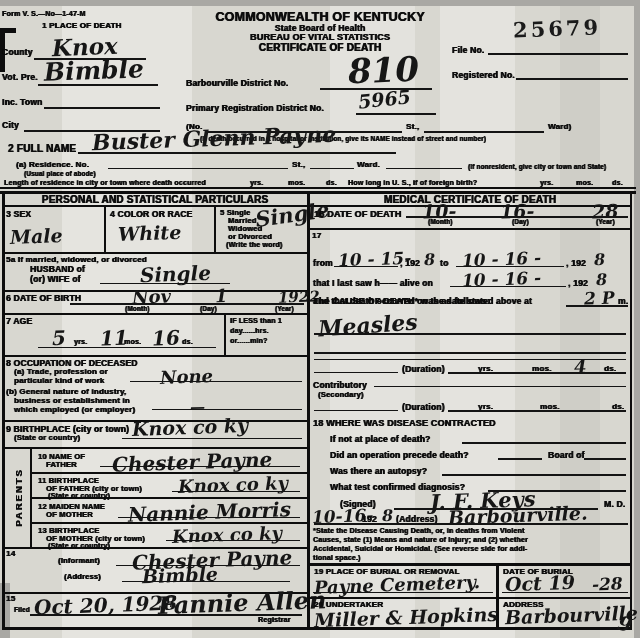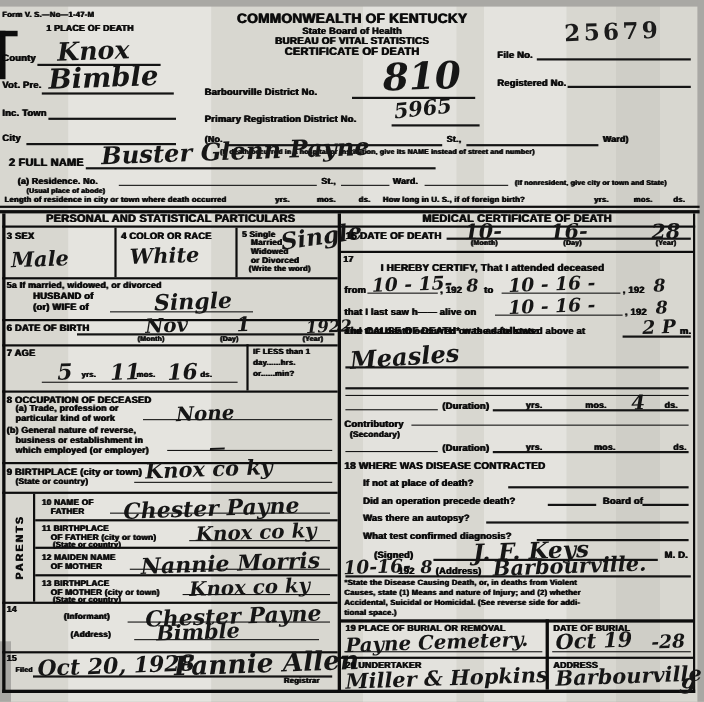--- a/index.html
+++ b/index.html
@@ -162,21 +162,21 @@
   <div class="lbl s7" style="left:230px;top:317px">IF LESS than 1</div>
   <div class="lbl s7" style="left:230px;top:327px">day......hrs.</div>
   <div class="lbl s7" style="left:230px;top:337px">or......min?</div>
 
   <div class="rule" style="left:2px;top:420px;width:305px;height:2px"></div>
   <div class="lbl s85" style="left:6px;top:358px">8 OCCUPATION OF DECEASED</div>
   <div class="lbl s8" style="left:14px;top:367px">(a) Trade, profession or</div>
   <div class="lbl s8" style="left:14px;top:376px">particular kind of work</div>
   <div class="hw" style="left:160px;top:366px;font-size:18px">None</div>
   <div class="ln" style="left:130px;top:381px;width:172px"></div>
-  <div class="lbl s8" style="left:6px;top:387px">(b) General nature of reverse,</div>
+  <div class="lbl s8" style="left:6px;top:387px">(b) General nature of industry,</div>
   <div class="lbl s8" style="left:14px;top:396px">business or establishment in</div>
   <div class="lbl s8" style="left:14px;top:405px">which employed (or employer)</div>
   <div class="ln" style="left:152px;top:409px;width:150px"></div>
   <div class="hw" style="left:190px;top:398px;font-size:15px">—</div>
 
   <div class="rule" style="left:2px;top:447px;width:305px;height:2px"></div>
   <div class="lbl s85" style="left:6px;top:424px">9 BIRTHPLACE (city or town)</div>
   <div class="lbl s75" style="left:14px;top:433px">(State or country)</div>
   <div class="hw" style="left:132px;top:416px;font-size:19px">Knox co ky</div>
   <div class="ln" style="left:122px;top:438px;width:180px"></div>
@@ -230,21 +230,20 @@
   <div class="lbl s9" style="left:314px;top:209px">16 DATE OF DEATH</div>
   <div class="hw" style="left:422px;top:200px;font-size:19px">10-</div>
   <div class="hw" style="left:500px;top:200px;font-size:19px">16-</div>
   <div class="hw" style="left:592px;top:200px;font-size:19px">28</div>
   <div class="ln" style="left:406px;top:216px;width:222px;border-bottom-width:2px"></div>
   <div class="lbl s6" style="left:428px;top:218px">(Month)</div>
   <div class="lbl s6" style="left:512px;top:218px">(Day)</div>
   <div class="lbl s6" style="left:596px;top:218px">(Year)</div>
 
   <div class="lbl s8" style="left:312px;top:231px">17</div>
-  <div class="lbl s9" style="left:346px;top:238px">I HEREBY CERTIFY, That I attended deceased</div>
   <div class="lbl s85" style="left:313px;top:258px">from</div>
   <div class="hw" style="left:338px;top:249px;font-size:17px">10 - 15-</div>
   <div class="ln" style="left:334px;top:266px;width:64px"></div>
   <div class="lbl s85" style="left:400px;top:258px">, 192</div>
   <div class="hw" style="left:424px;top:250px;font-size:16px">8</div>
   <div class="lbl s85" style="left:440px;top:258px">to</div>
   <div class="hw" style="left:462px;top:249px;font-size:17px">10 - 16 -</div>
   <div class="ln" style="left:456px;top:266px;width:108px"></div>
   <div class="lbl s85" style="left:566px;top:258px">, 192</div>
   <div class="hw" style="left:594px;top:250px;font-size:16px">8</div>

